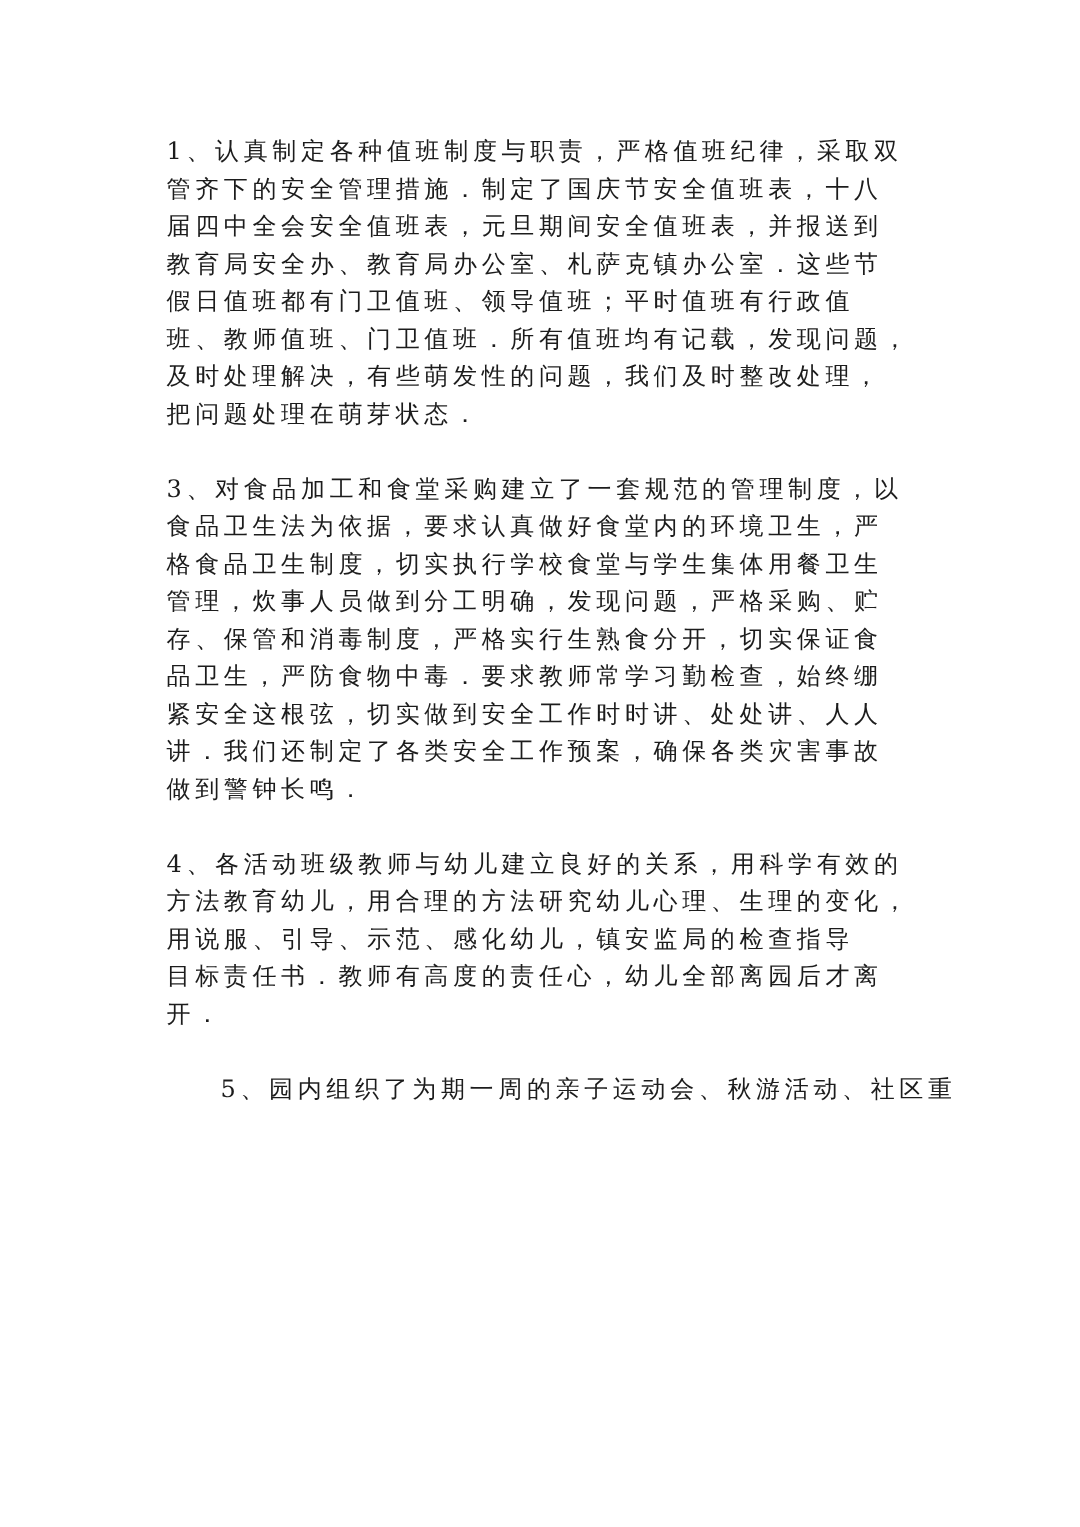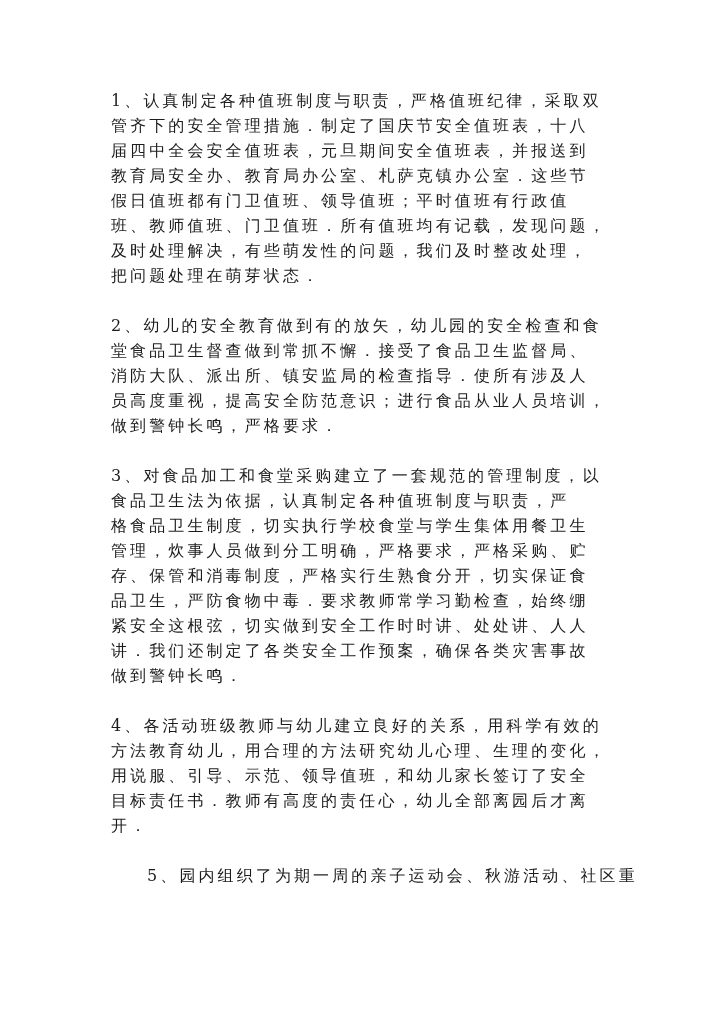--- a/index.html
+++ b/index.html
@@ -55,44 +55,37 @@
       <span class="line">1、认真制定各种值班制度与职责，严格值班纪律，采取双</span>
       <span class="line">管齐下的安全管理措施．制定了国庆节安全值班表，十八</span>
       <span class="line">届四中全会安全值班表，元旦期间安全值班表，并报送到</span>
       <span class="line">教育局安全办、教育局办公室、札萨克镇办公室．这些节</span>
       <span class="line">假日值班都有门卫值班、领导值班；平时值班有行政值</span>
       <span class="line">班、教师值班、门卫值班．所有值班均有记载，发现问题，</span>
       <span class="line">及时处理解决，有些萌发性的问题，我们及时整改处理，</span>
       <span class="line">把问题处理在萌芽状态．</span>
     </div>
 
-    <div class="para">
-      <span class="line">2、幼儿的安全教育做到有的放矢，幼儿园的安全检查和食</span>
-      <span class="line">堂食品卫生督查做到常抓不懈．接受了食品卫生监督局、</span>
-      <span class="line">消防大队、派出所、镇安监局的检查指导．使所有涉及人</span>
-      <span class="line">员高度重视，提高安全防范意识；进行食品从业人员培训，</span>
-      <span class="line">做到警钟长鸣，严格要求．</span>
-    </div>
 
     <div class="para">
       <span class="line">3、对食品加工和食堂采购建立了一套规范的管理制度，以</span>
-      <span class="line">食品卫生法为依据，认真制定各种值班制度与职责，严</span>
+      <span class="line">食品卫生法为依据，要求认真做好食堂内的环境卫生，严</span>
       <span class="line">格食品卫生制度，切实执行学校食堂与学生集体用餐卫生</span>
-      <span class="line">管理，炊事人员做到分工明确，严格要求，严格采购、贮</span>
+      <span class="line">管理，炊事人员做到分工明确，发现问题，严格采购、贮</span>
       <span class="line">存、保管和消毒制度，严格实行生熟食分开，切实保证食</span>
       <span class="line">品卫生，严防食物中毒．要求教师常学习勤检查，始终绷</span>
       <span class="line">紧安全这根弦，切实做到安全工作时时讲、处处讲、人人</span>
       <span class="line">讲．我们还制定了各类安全工作预案，确保各类灾害事故</span>
       <span class="line">做到警钟长鸣．</span>
     </div>
 
     <div class="para">
       <span class="line">4、各活动班级教师与幼儿建立良好的关系，用科学有效的</span>
       <span class="line">方法教育幼儿，用合理的方法研究幼儿心理、生理的变化，</span>
-      <span class="line">用说服、引导、示范、领导值班，和幼儿家长签订了安全</span>
+      <span class="line">用说服、引导、示范、感化幼儿，镇安监局的检查指导</span>
       <span class="line">目标责任书．教师有高度的责任心，幼儿全部离园后才离</span>
       <span class="line">开．</span>
     </div>
 
     <div class="para">
       <span class="line">5、园内组织了为期一周的亲子运动会、秋游活动、社区重</span>
     </div>
 
   </div>
 </div>

